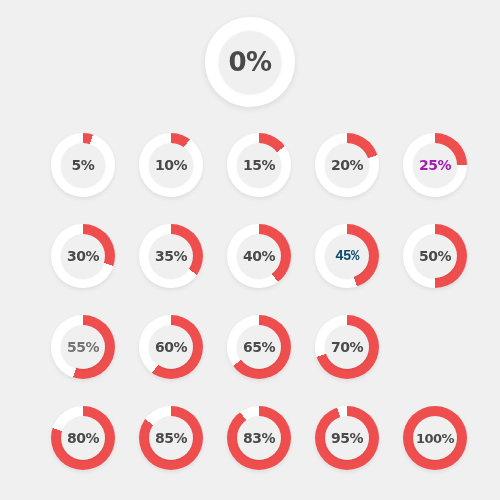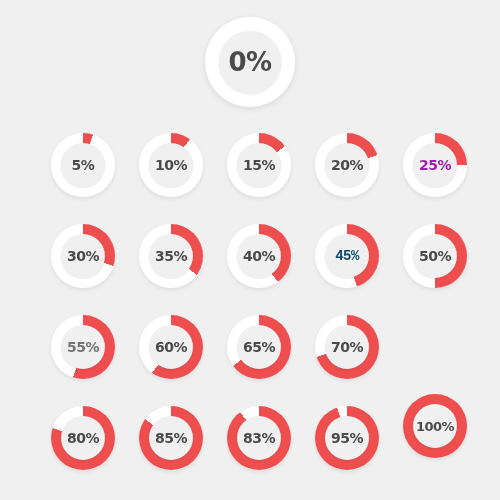--- a/index.html
+++ b/index.html
@@ -179,18 +179,18 @@
     <div class="gauge small" style="left: 227px; top: 406px;">
       <div class="ring" style="background: conic-gradient(rgb(239, 78, 78) 0deg, rgb(239, 78, 78) 324deg, rgb(255, 255, 255) 324deg, rgb(255, 255, 255) 360deg);"></div>
       <div class="hole" style="background: rgb(240, 240, 240);"></div>
       <div class="label" style="color: rgb(74, 74, 74);">83%</div>
     </div>
     <div class="gauge small" style="left: 315px; top: 406px;">
       <div class="ring" style="background: conic-gradient(rgb(239, 78, 78) 0deg, rgb(239, 78, 78) 342deg, rgb(255, 255, 255) 342deg, rgb(255, 255, 255) 360deg);"></div>
       <div class="hole" style="background: rgb(240, 240, 240);"></div>
       <div class="label" style="color: rgb(74, 74, 74);">95%</div>
     </div>
-    <div class="gauge small wide" style="left: 403px; top: 394px;">
+    <div class="gauge small wide" style="left: 403px; top: 406px;">
       <div class="ring" style="background: rgb(239, 78, 78);"></div>
       <div class="hole" style="background: rgb(240, 240, 240);"></div>
       <div class="label" style="color: rgb(74, 74, 74);">100%</div>
     </div>
   </div>
 
 </body></html>

